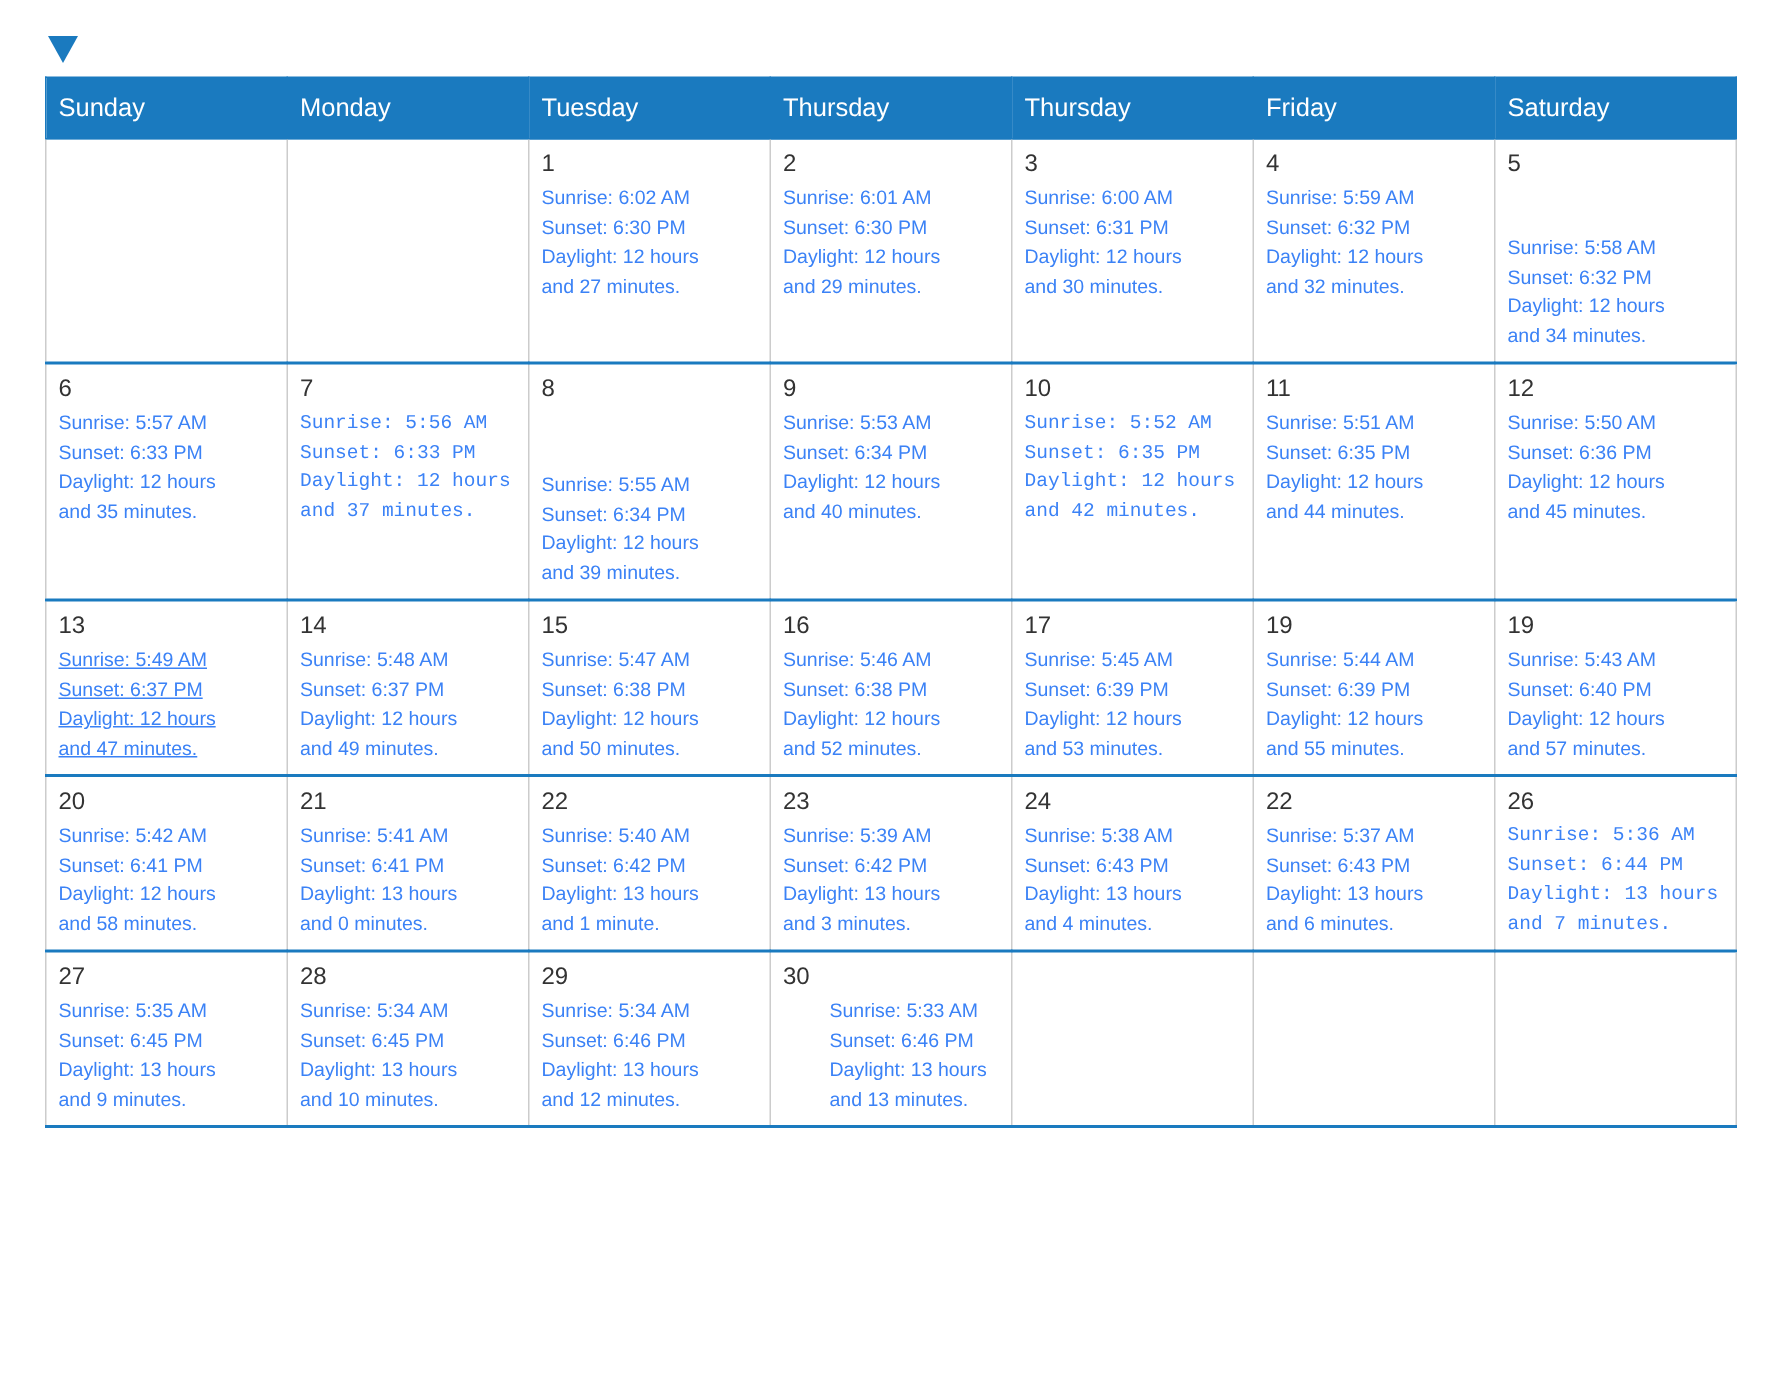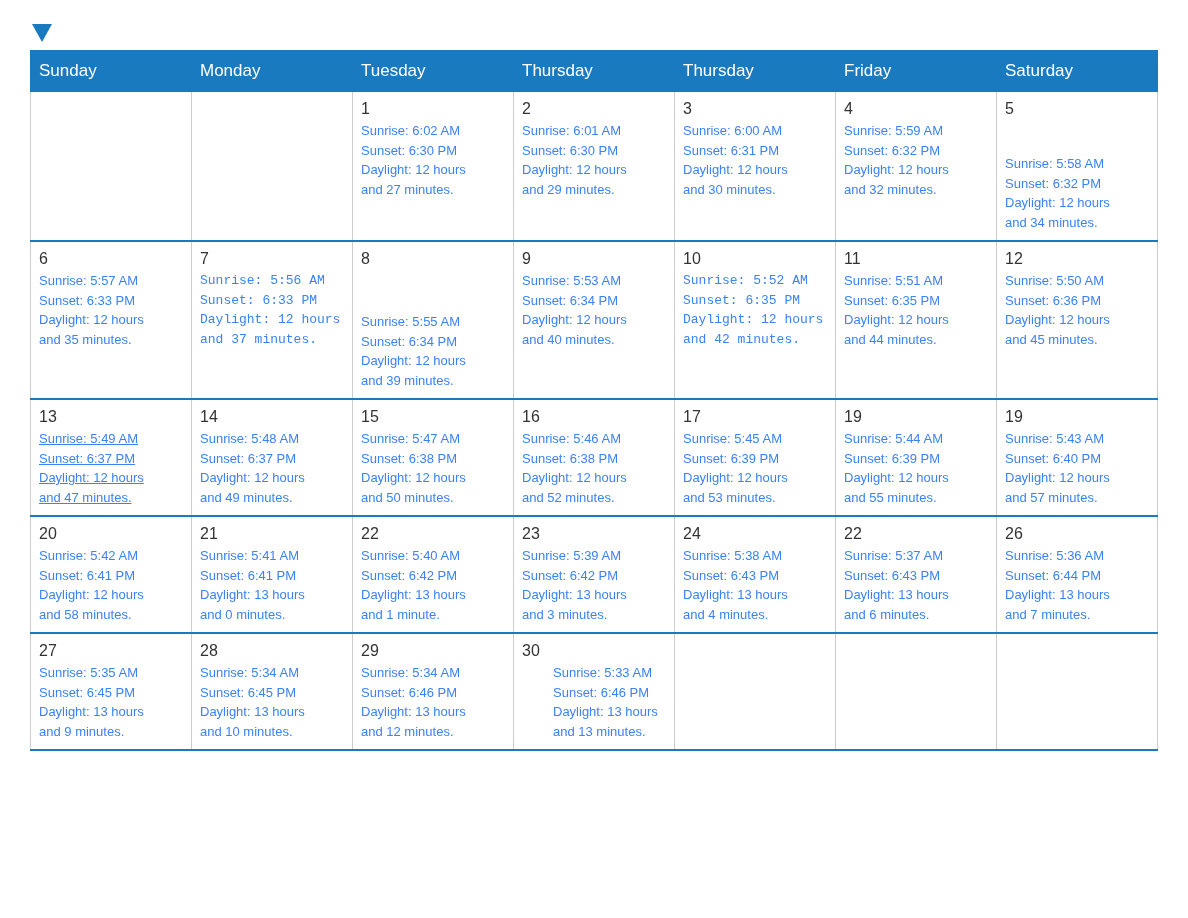--- a/index.html
+++ b/index.html
@@ -299,21 +299,21 @@
         </td>
         <td>
           <span class="day-number">22</span>
           <div class="day-info" style="white-space: pre-line;">Sunrise: 5:37 AM
 Sunset: 6:43 PM
 Daylight: 13 hours
 and 6 minutes.</div>
         </td>
         <td>
           <span class="day-number">26</span>
-          <div class="day-info" style="white-space: pre-line;">Sunrise: 5:36 AM
+          <div class="day-info" style="white-space: pre-line; font-family: Liberation Mono, monospace;">Sunrise: 5:36 AM
 Sunset: 6:44 PM
 Daylight: 13 hours
 and 7 minutes.</div>
         </td>
       </tr>
       <tr>
         <td>
           <span class="day-number">27</span>
           <div class="day-info" style="white-space: pre-line;">Sunrise: 5:35 AM
 Sunset: 6:45 PM

